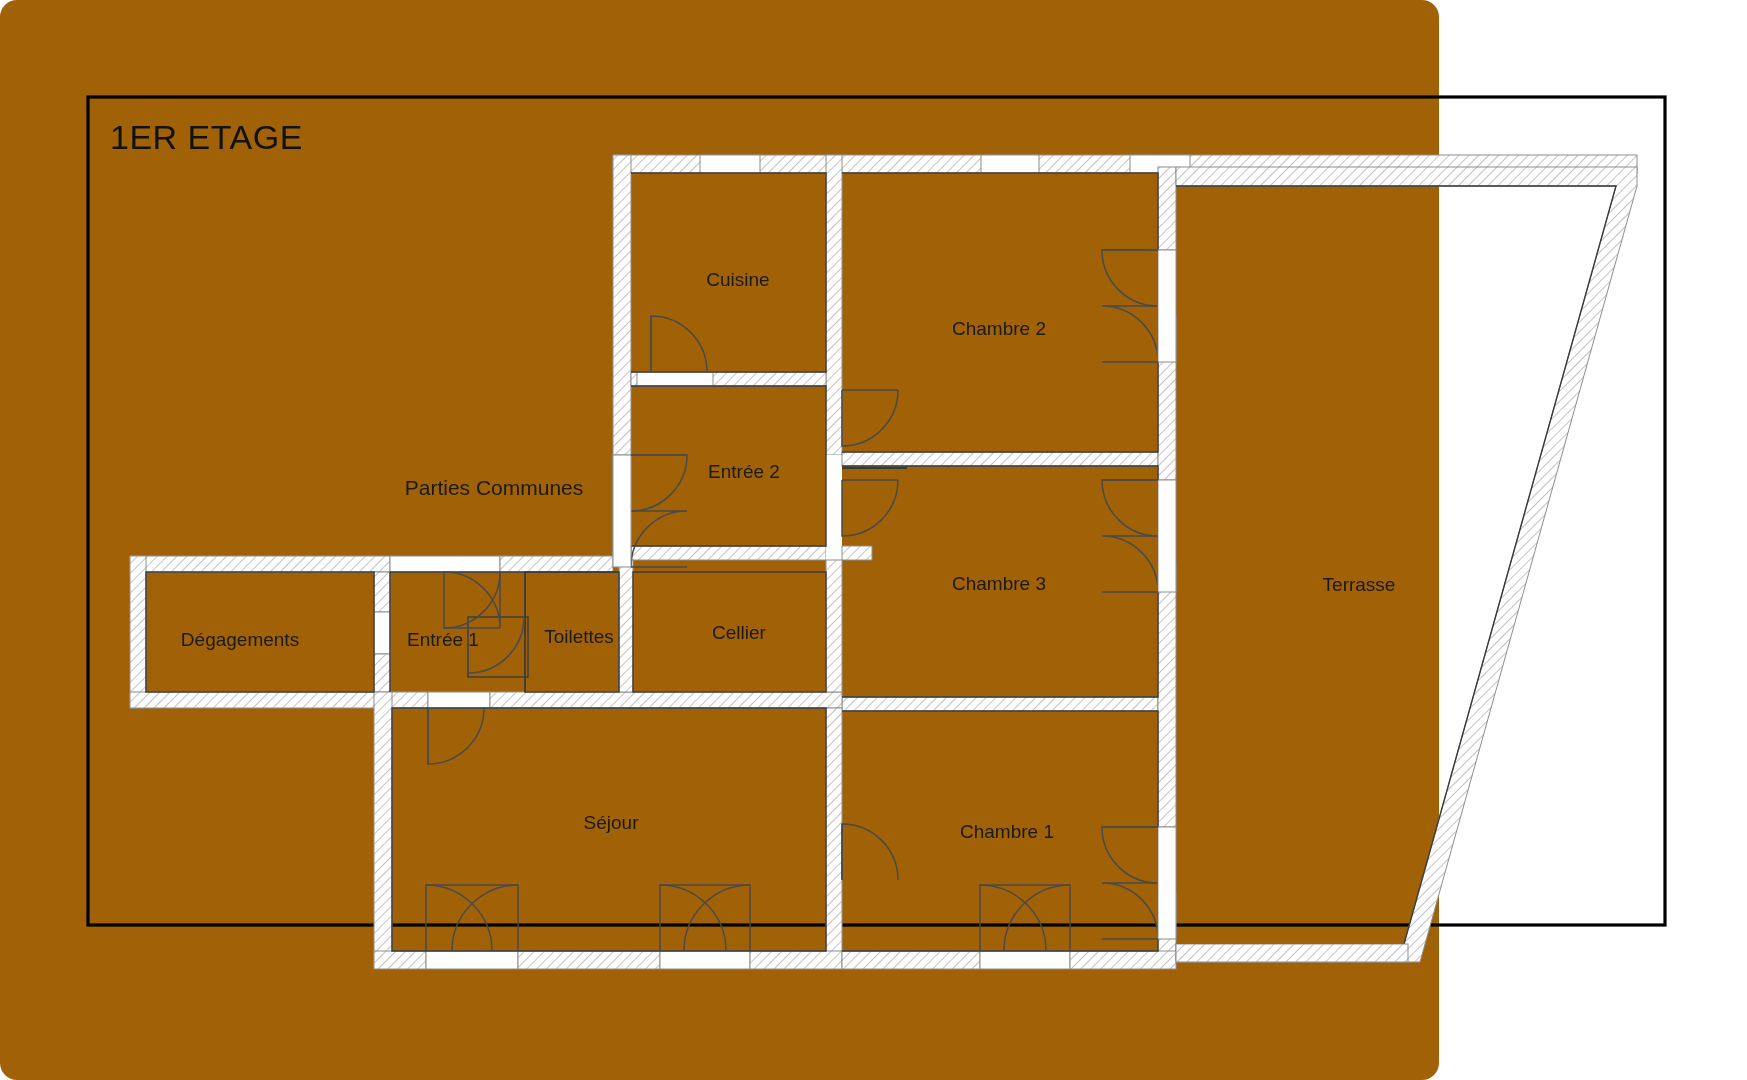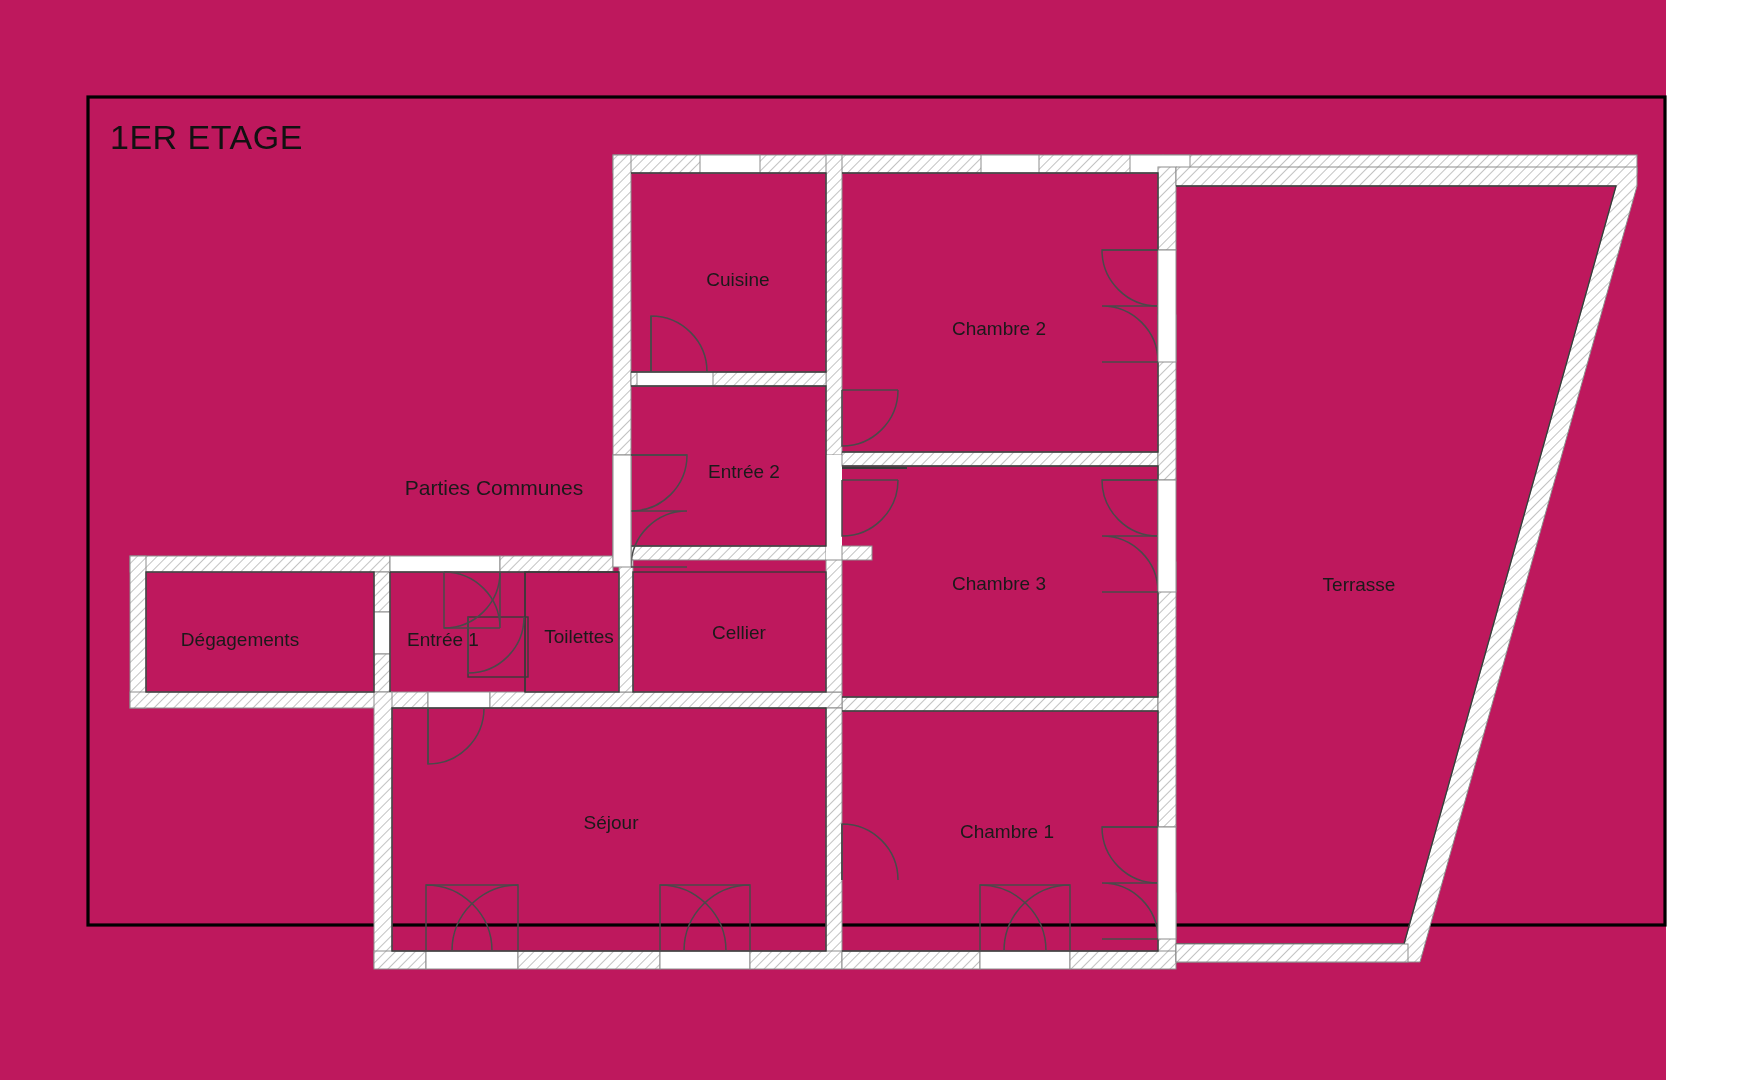--- a/index.html
+++ b/index.html
@@ -6,23 +6,24 @@
     margin: 0;
     padding: 0;
     background: #ffffff;
     width: 1747px;
     height: 1080px;
     overflow: hidden;
     font-family: "Liberation Sans", sans-serif;
   }
   #stage {
     position: relative;
-    width: 1666px;
+    width: 1439px;
     height: 1080px;
-    background: #be185d;
+    background: #a16207;
+    border-radius: 17px;
   }
   #plan-svg {
     position: absolute;
     left: 0;
     top: 0;
     width: 1747px;
     height: 1080px;
     display: block;
   }
   .room-label {

